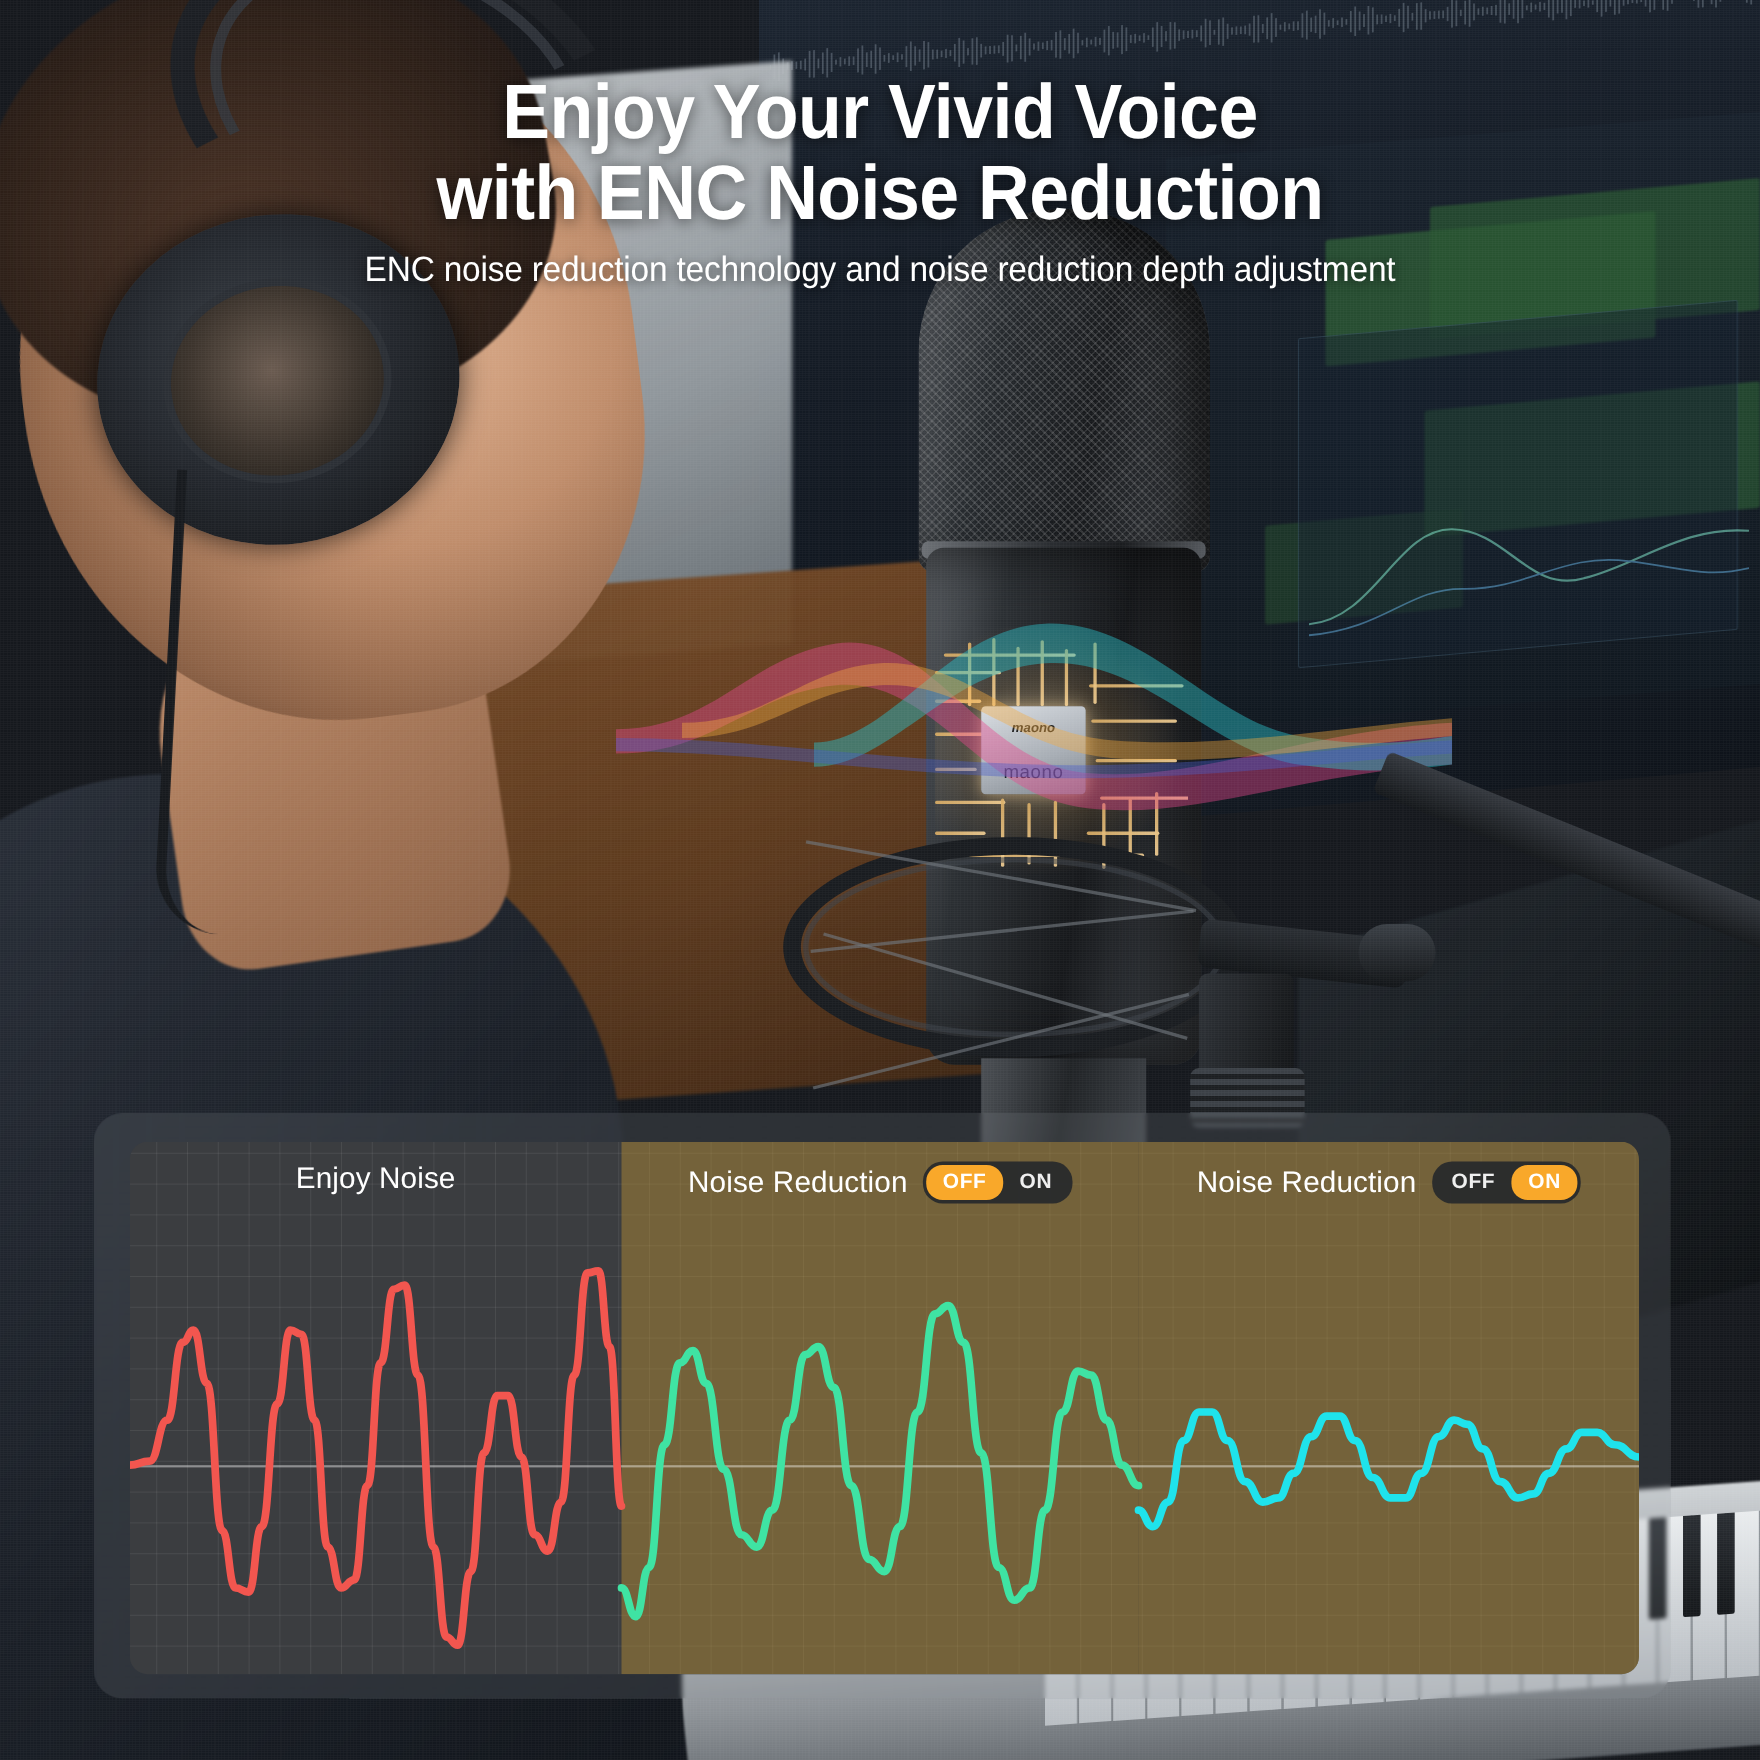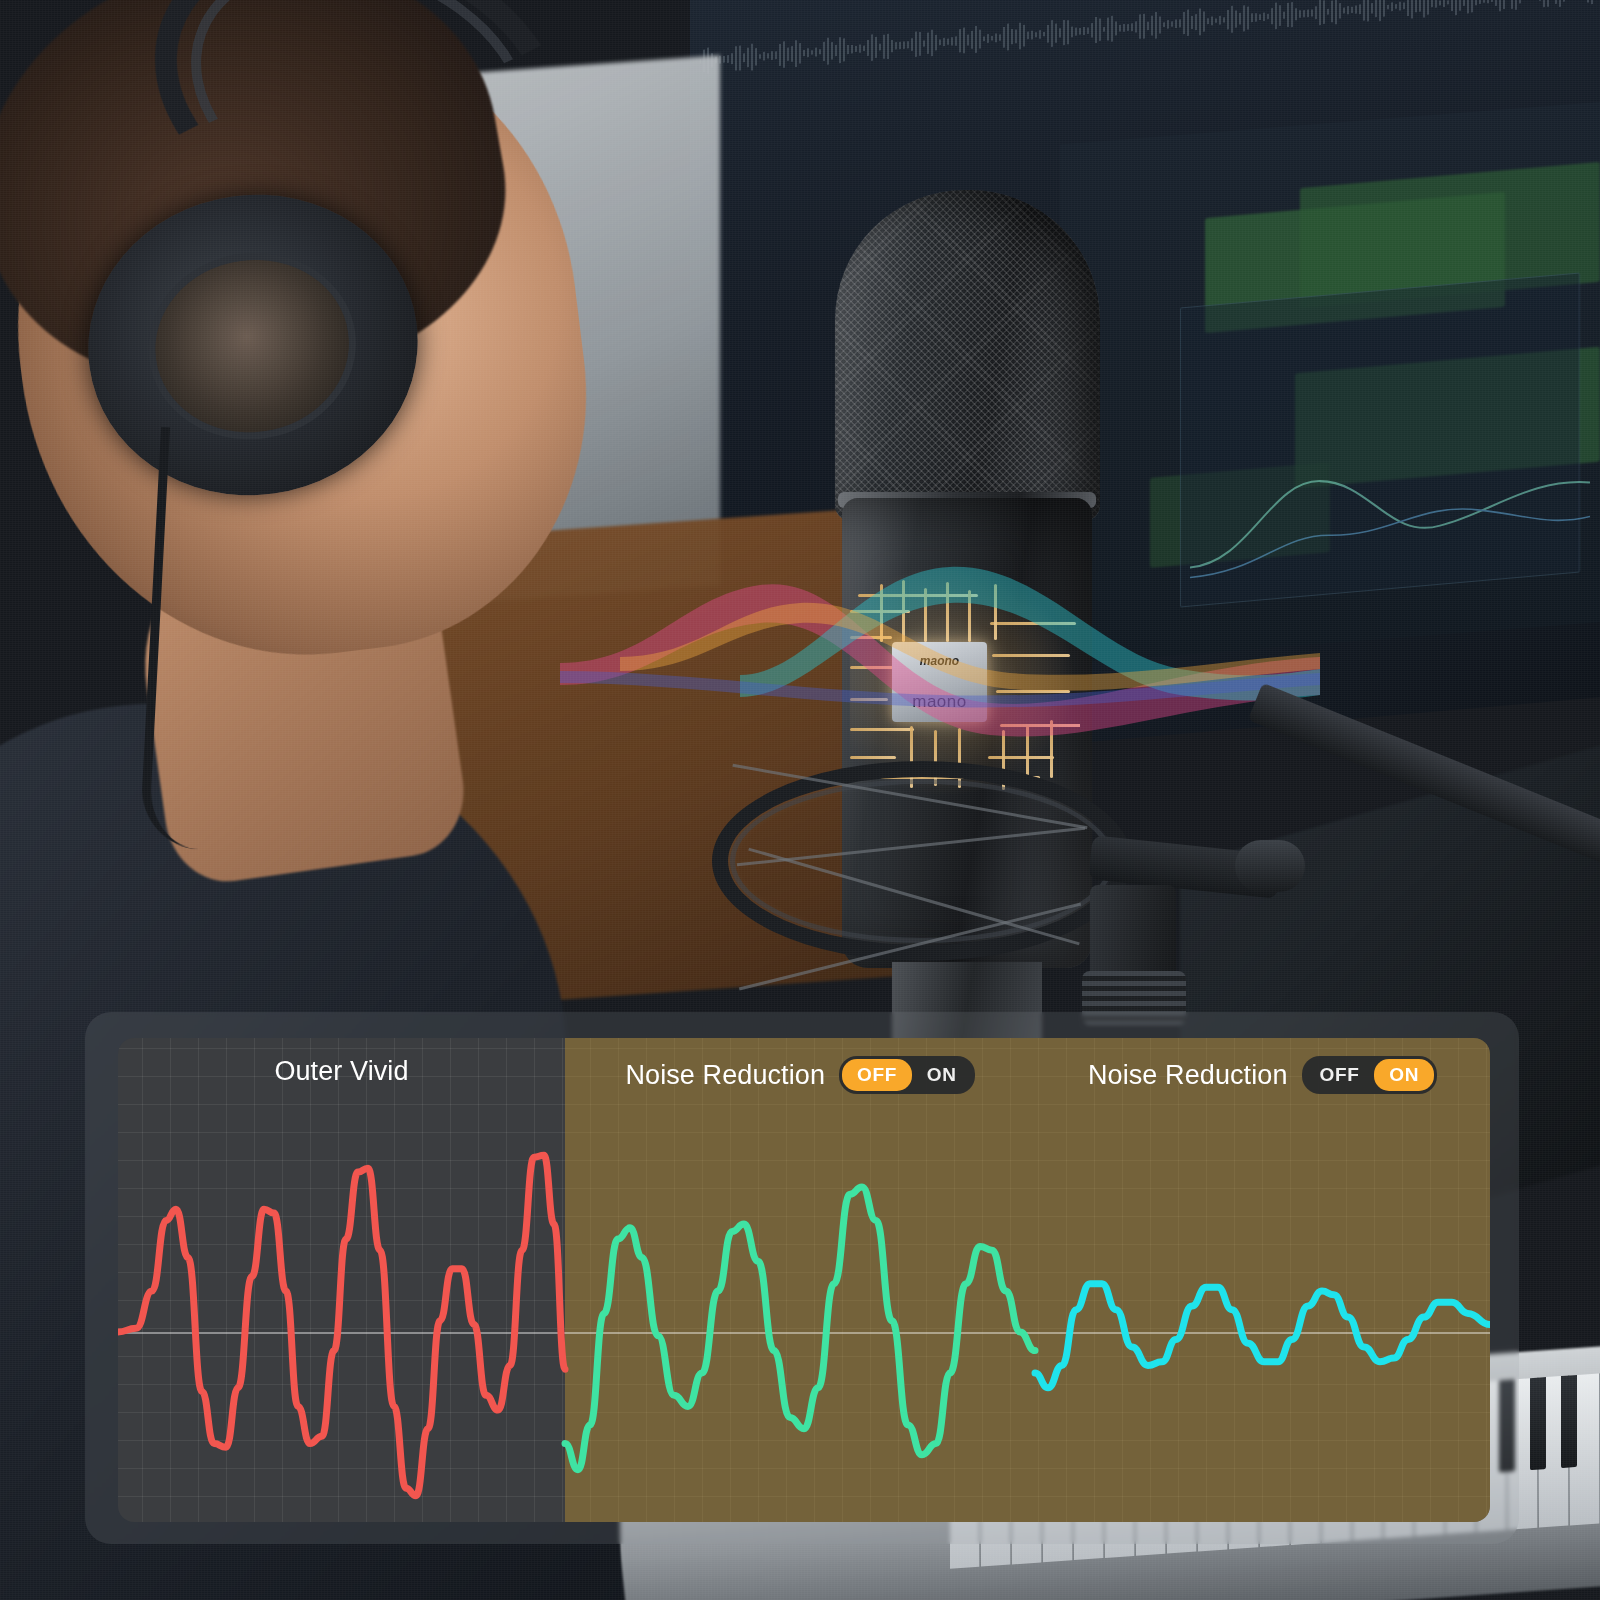--- a/index.html
+++ b/index.html
@@ -665,36 +665,41 @@
     <div class="mount-knob"></div>
     <div class="mount-post"></div>
     <div class="mount-screw"></div>
   <div class="elastic" style="left: 40px; top: 60px; width: 360px; transform: rotate(10deg);"></div>
       <div class="elastic" style="left: 46px; top: 110px; width: 350px; transform: rotate(-6deg);"></div>
       <div class="elastic" style="left: 52px; top: 160px; width: 344px; transform: rotate(16deg);"></div>
       <div class="elastic" style="left: 44px; top: 210px; width: 352px; transform: rotate(-14deg);"></div>
     </div>
   <div class="boom"></div>
 
+  <div class="headline">
+    <div class="l1">Enjoy Your Vivid Voice</div>
+    <div class="l2">with ENC Noise Reduction</div>
+    <div class="subline">ENC noise reduction technology and noise reduction depth adjustment</div>
+  </div>
 
   <div class="outer-card"></div>
   <div class="inner-card">
     <div class="grid-bg"></div>
     <div class="tint tint-2"></div>
     <div class="tint tint-3"></div>
     <div class="center-line"></div>
 
     <svg class="wave" viewBox="0 0 1372 484" preserveAspectRatio="none">
       <path id="w0" fill="none" stroke-width="7" stroke-linecap="round" stroke-linejoin="round" d="M0,294 C9,294 9,290.28 18,290.28 C26,290.28 26,253.07999999999998 34,253.07999999999998 C41,253.07999999999998 41,182.4 48,182.4 C53,182.4 53,171.24 58,171.24 C64,171.24 64,219.6 70,219.6 C77,219.6 77,353.52 84,353.52 C90,353.52 90,405.6 96,405.6 C102,405.6 102,409.32 108,409.32 C114,409.32 114,349.8 120,349.8 C127,349.8 127,238.2 134,238.2 C140,238.2 140,171.24 146,171.24 C151,171.24 151,174.95999999999998 156,174.95999999999998 C162,174.95999999999998 162,253.07999999999998 168,253.07999999999998 C174,253.07999999999998 174,368.4 180,368.4 C186,368.4 186,405.6 192,405.6 C198,405.6 198,398.16 204,398.16 C210,398.16 210,312.6 216,312.6 C222,312.6 222,201 228,201 C234,201 234,134.04 240,134.04 C245,134.04 245,130.32 250,130.32 C256,130.32 256,212.16 262,212.16 C269,212.16 269,368.4 276,368.4 C282,368.4 282,450.24 288,450.24 C293,450.24 293,457.68 298,457.68 C304,457.68 304,390.72 310,390.72 C316,390.72 316,282.84 322,282.84 C328,282.84 328,230.76 334,230.76 C339,230.76 339,230.76 344,230.76 C350,230.76 350,286.56 356,286.56 C362,286.56 362,357.24 368,357.24 C374,357.24 374,372.12 380,372.12 C386,372.12 386,327.48 392,327.48 C398,327.48 398,212.16 404,212.16 C410,212.16 410,119.16 416,119.16 C421,119.16 421,117.30000000000001 426,117.30000000000001 C431,117.30000000000001 431,186.12 436,186.12 C441.5,186.12 441.5,331.2 447,331.2" stroke="#F2564F"></path>
       <path id="w1" fill="none" stroke-width="7" stroke-linecap="round" stroke-linejoin="round" d="M447,405.6 C453.5,405.6 453.5,431.64 460,431.64 C466,431.64 466,387 472,387 C479,387 479,275.4 486,275.4 C493,275.4 493,201 500,201 C506,201 506,189.83999999999997 512,189.83999999999997 C518,189.83999999999997 518,219.6 524,219.6 C532,219.6 532,297.72 540,297.72 C548,297.72 548,357.24 556,357.24 C563,357.24 563,368.4 570,368.4 C577,368.4 577,334.92 584,334.92 C592,334.92 592,253.07999999999998 600,253.07999999999998 C607,253.07999999999998 607,193.56 614,193.56 C620,193.56 620,186.12 626,186.12 C633,186.12 633,223.32 640,223.32 C648,223.32 648,312.6 656,312.6 C664,312.6 664,379.56 672,379.56 C679,379.56 679,390.72 686,390.72 C693,390.72 693,349.8 700,349.8 C708,349.8 708,245.64 716,245.64 C724,245.64 724,156.36 732,156.36 C738,156.36 738,148.92 744,148.92 C751,148.92 751,182.4 758,182.4 C766,182.4 766,282.84 774,282.84 C782,282.84 782,387 790,387 C797,387 797,416.76 804,416.76 C811,416.76 811,405.6 818,405.6 C825,405.6 825,334.92 832,334.92 C840,334.92 840,245.64 848,245.64 C855,245.64 855,208.44 862,208.44 C868,208.44 868,212.16 874,212.16 C881,212.16 881,253.07999999999998 888,253.07999999999998 C895,253.07999999999998 895,294 902,294 C909.5,294 909.5,312.6 917,312.6" stroke="#3FE3A3"></path>
       <path id="w2" fill="none" stroke-width="7" stroke-linecap="round" stroke-linejoin="round" d="M917,334.92 C923.5,334.92 923.5,349.8 930,349.8 C937,349.8 937,327.48 944,327.48 C951,327.48 951,271.68 958,271.68 C965,271.68 965,245.64 972,245.64 C978,245.64 978,245.64 984,245.64 C991,245.64 991,271.68 998,271.68 C1006,271.68 1006,308.88 1014,308.88 C1022,308.88 1022,327.48 1030,327.48 C1037,327.48 1037,323.76 1044,323.76 C1051,323.76 1051,301.44 1058,301.44 C1066,301.44 1066,267.96 1074,267.96 C1081,267.96 1081,249.36 1088,249.36 C1094,249.36 1094,249.36 1100,249.36 C1107,249.36 1107,271.68 1114,271.68 C1122,271.68 1122,305.16 1130,305.16 C1138,305.16 1138,323.76 1146,323.76 C1153,323.76 1153,323.76 1160,323.76 C1167,323.76 1167,301.44 1174,301.44 C1182,301.44 1182,267.96 1190,267.96 C1197,267.96 1197,253.07999999999998 1204,253.07999999999998 C1210,253.07999999999998 1210,256.8 1216,256.8 C1223,256.8 1223,279.12 1230,279.12 C1238,279.12 1238,308.88 1246,308.88 C1254,308.88 1254,323.76 1262,323.76 C1269,323.76 1269,320.04 1276,320.04 C1283,320.04 1283,301.44 1290,301.44 C1298,301.44 1298,279.12 1306,279.12 C1313,279.12 1313,264.24 1320,264.24 C1327,264.24 1327,264.24 1334,264.24 C1342,264.24 1342,275.4 1350,275.4 C1361,275.4 1361,286.56 1372,286.56" stroke="#1FE3EC"></path>
     </svg>
 
     <div class="panel-head ph-1">
-      <span>Outer Vivid</span>
+      <span>Enjoy Noise</span>
     </div>
 
     <div class="panel-head ph-2">
       <span>Noise Reduction</span>
       <span class="toggle">
         <span class="seg on">OFF</span>
         <span class="seg off">ON</span>
       </span>
     </div>
 

